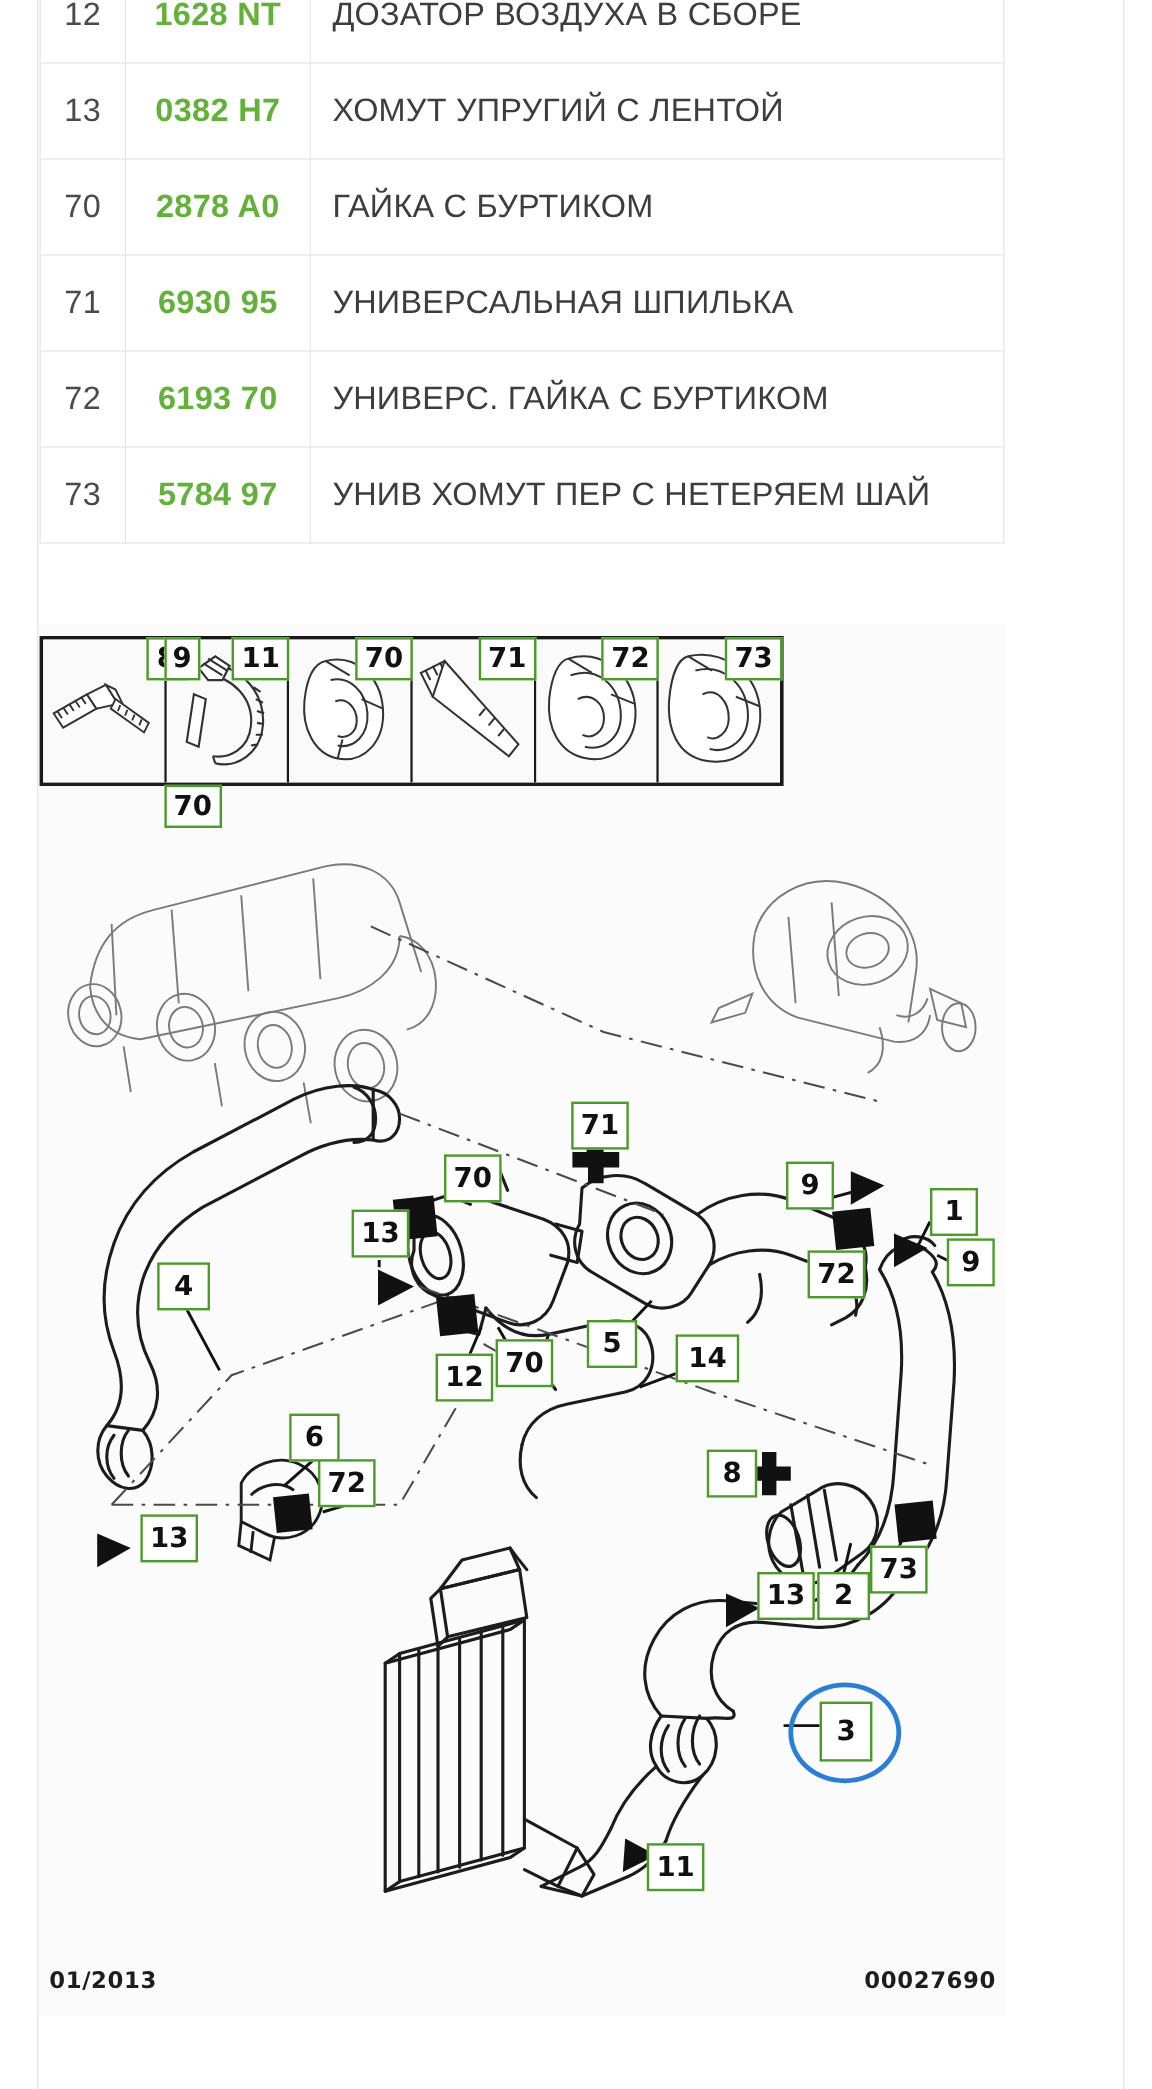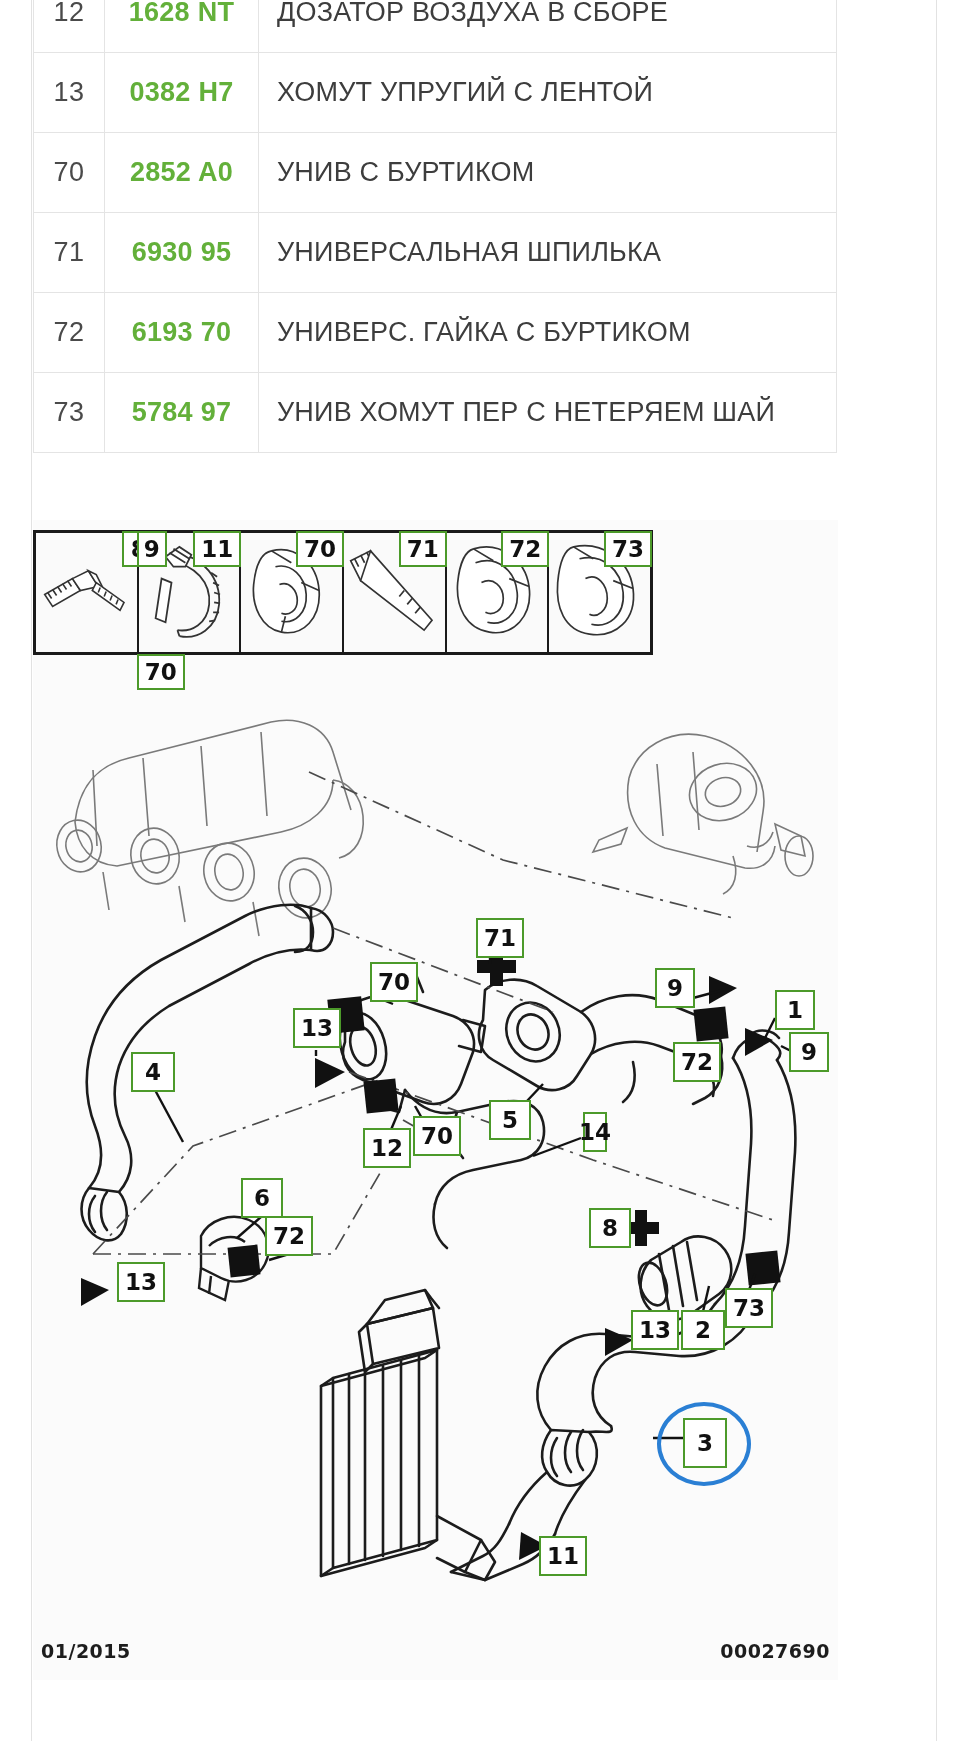--- a/index.html
+++ b/index.html
@@ -114,22 +114,22 @@
         <td class="c-code">1628 NT</td>
         <td class="c-desc">ДОЗАТОР ВОЗДУХА В СБОРЕ</td>
       </tr>
       <tr>
         <td class="c-num">13</td>
         <td class="c-code">0382 H7</td>
         <td class="c-desc">ХОМУТ УПРУГИЙ С ЛЕНТОЙ</td>
       </tr>
       <tr>
         <td class="c-num">70</td>
-        <td class="c-code">2852 A0</td>
-        <td class="c-desc">УНИВ С БУРТИКОМ</td>
+        <td class="c-code">2878 A0</td>
+        <td class="c-desc">ГАЙКА С БУРТИКОМ</td>
       </tr>
       <tr>
         <td class="c-num">71</td>
         <td class="c-code">6930 95</td>
         <td class="c-desc">УНИВЕРСАЛЬНАЯ ШПИЛЬКА</td>
       </tr>
       <tr>
         <td class="c-num">72</td>
         <td class="c-code">6193 70</td>
         <td class="c-desc">УНИВЕРС. ГАЙКА С БУРТИКОМ</td>
@@ -396,33 +396,33 @@
       <div class="badge" style="left:337px; top:302px; width:48px; height:40px;">70</div>
       <div class="badge" style="left:260px; top:348px; width:48px; height:40px;">13</div>
       <div class="badge" style="left:622px; top:308px; width:40px; height:40px;">9</div>
       <div class="badge" style="left:742px; top:330px; width:40px; height:40px;">1</div>
       <div class="badge" style="left:756px; top:372px; width:40px; height:40px;">9</div>
       <div class="badge" style="left:640px; top:382px; width:48px; height:40px;">72</div>
       <div class="badge" style="left:98px; top:392px; width:44px; height:40px;">4</div>
       <div class="badge" style="left:456px; top:440px; width:42px; height:40px;">5</div>
       <div class="badge" style="left:330px; top:468px; width:48px; height:40px;">12</div>
       <div class="badge" style="left:380px; top:456px; width:48px; height:40px;">70</div>
-      <div class="badge" style="left:530px; top:452px; width:24px; height:40px;margin-left:20px;">14</div>
+      <div class="badge" style="left:530px; top:452px; width:53px; height:40px;">14</div>
       <div class="badge" style="left:208px; top:518px; width:42px; height:40px;">6</div>
       <div class="badge" style="left:232px; top:556px; width:48px; height:40px;">72</div>
       <div class="badge" style="left:556px; top:548px; width:42px; height:40px;">8</div>
       <div class="badge" style="left:84px; top:602px; width:48px; height:40px;">13</div>
       <div class="badge" style="left:598px; top:650px; width:48px; height:40px;">13</div>
       <div class="badge" style="left:648px; top:650px; width:44px; height:40px;">2</div>
       <div class="badge" style="left:692px; top:628px; width:48px; height:40px;">73</div>
       <div class="badge" style="left:506px; top:876px; width:48px; height:40px;">11</div>
 
       <div class="blue-circle" style="left:624px; top:742px; width:94px; height:84px;"></div>
       <div class="badge" style="left:650px; top:758px; width:44px; height:50px;">3</div>
     </div>
 
     <div class="foot">
-      <span>01/2015</span>
+      <span>01/2013</span>
       <span>00027690</span>
     </div>
 
   </div>
 </div>
 
 </body></html>

